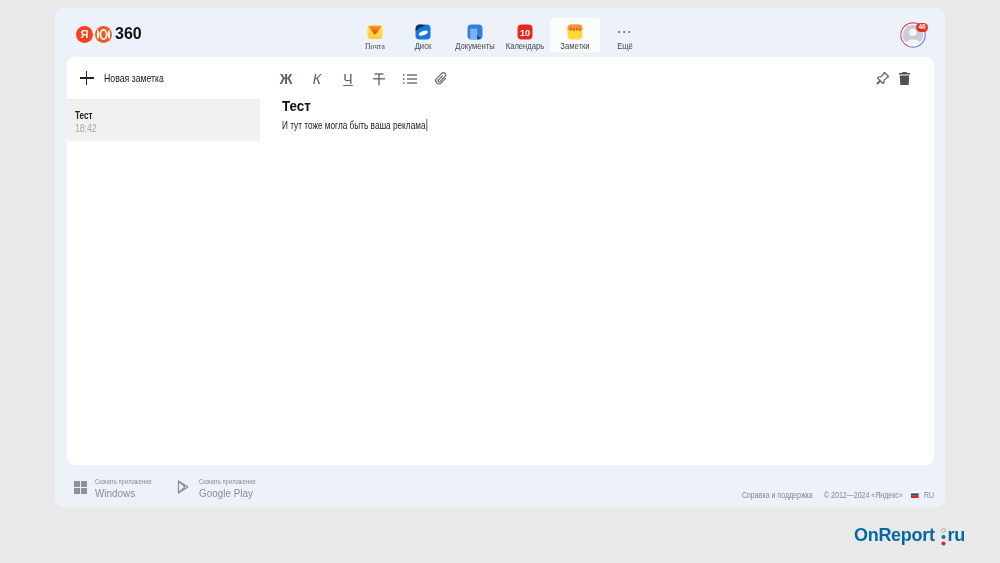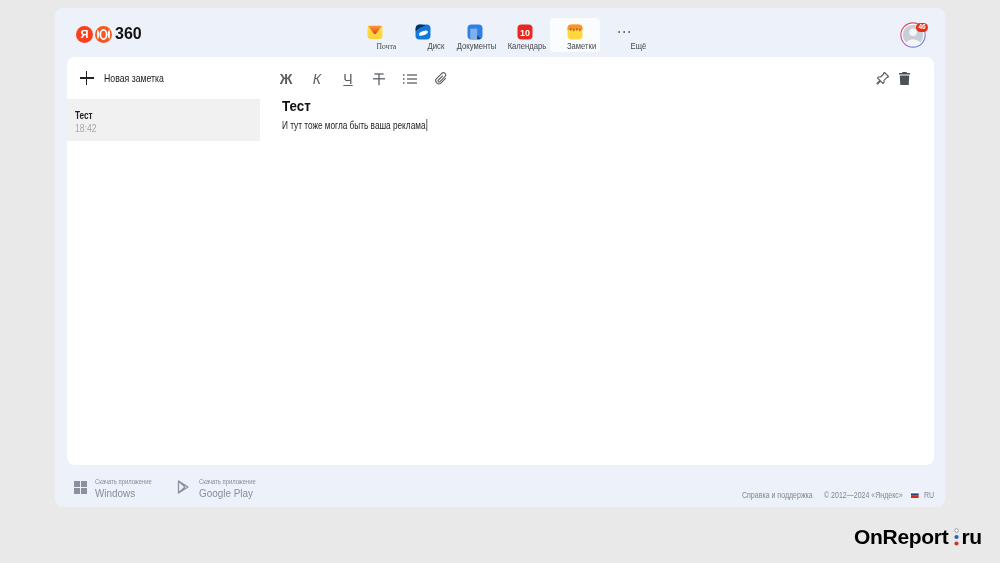--- a/index.html
+++ b/index.html
@@ -5,21 +5,21 @@
   * { margin:0; padding:0; box-sizing:border-box; }
   html,body { width:1000px; height:563px; overflow:hidden; }
   body { background:#e9e9e9; font-family:"Liberation Sans", sans-serif; position:relative; }
   .app { position:absolute; left:55px; top:8px; width:890px; height:499px; background:#edf1fa; border-radius:8px; }
   
   .logo { position:absolute; left:21px; top:17px; height:18px; display:flex; align-items:center; }
   .logo .c1 { width:17px; height:17px; border-radius:50%; background:#fc3f1d; color:#fff; font-weight:bold; font-size:11px; display:flex; align-items:center; justify-content:center; }
   .logo .c2 { width:17px; height:17px; margin-left:2px; }
   .logo .t { margin-left:3px; font-size:17px; font-weight:bold; color:#111; transform:scaleX(0.94); transform-origin:left; }
   .nav { position:absolute; left:0; top:0; width:890px; height:49px; }
-  .nav-item { position:absolute; top:10px; width:50px; height:34px; text-align:right; padding-top:6px; }
+  .nav-item { position:absolute; top:10px; width:50px; height:34px; text-align:center; padding-top:6px; }
   .nav-item .ic { height:15px; display:flex; justify-content:center; align-items:center; }
   .nav-item .lb { margin-top:2px; font-size:9px; color:#46484d; transform:scaleX(0.85); }
   .nav-item.sel { background:#fbfcfe; border-radius:4px; }
   .avatar { position:absolute; left:845px; top:14px; width:27px; height:27px; }
   .badge46 { position:absolute; left:861px; top:15px; background:#e8311c; color:#fff; font-size:6.5px; font-weight:bold; border-radius:4.5px; padding:1px 2.5px; line-height:6.5px; }
   
   .sidebar { position:absolute; left:12px; top:49px; width:220px; height:408px; background:#fff; border-right:1px solid #edeef0; border-radius:8px 0 0 8px; }
   .newnote { height:43px; border-bottom:1px solid #eceef0; display:flex; align-items:center; }
   .newnote .plus { margin-left:13px; width:13.5px; height:13.5px; position:relative; }
   .plus:before { content:""; position:absolute; left:0; top:6.2px; width:13.5px; height:1.3px; background:#222; }
@@ -35,21 +35,21 @@
   .h1 { position:absolute; left:22px; top:40px; font-size:15px; font-weight:bold; color:#111; transform:scaleX(0.89); transform-origin:left; }
   .body-text { position:absolute; left:22px; top:62px; font-size:10.5px; color:#222; border-right:1px solid #333; padding-right:1px; transform:scaleX(0.785); transform-origin:left; }
   
   .bottombar { position:absolute; left:0; top:457px; width:941px; height:42px; font-size:0; }
   .dl { position:absolute; top:12px; display:flex; align-items:flex-start; color:#868c99; }
   .dl .tx1 { font-size:8px; transform:scaleX(0.73); transform-origin:left; }
   .dl .tx2 { font-size:11px; margin-top:1px; transform:scaleX(0.9); transform-origin:left; }
   .foot-r { position:absolute; top:482px; font-size:9px; color:#83878f; transform:scaleX(0.78); transform-origin:left; }
   
   .onreport { position:absolute; left:854px; top:525px; display:flex; align-items:flex-start; }
-  .onreport .big { font-size:21px; font-weight:bold; color:#000000; letter-spacing:-0.3px; }
+  .onreport .big { font-size:18px; font-weight:bold; color:#0369a1; letter-spacing:-0.3px; }
 </style>
 </head>
 <body>
 <div class="app">
 
   <div class="logo">
     <div class="c1">Я</div>
     <svg class="c2" viewBox="0 0 17 17">
       <circle cx="8.5" cy="8.5" r="8.5" fill="#f15a22"></circle>
       <ellipse cx="8.5" cy="8.5" rx="3.1" ry="4.6" fill="none" stroke="#fff" stroke-width="1.7"></ellipse>

